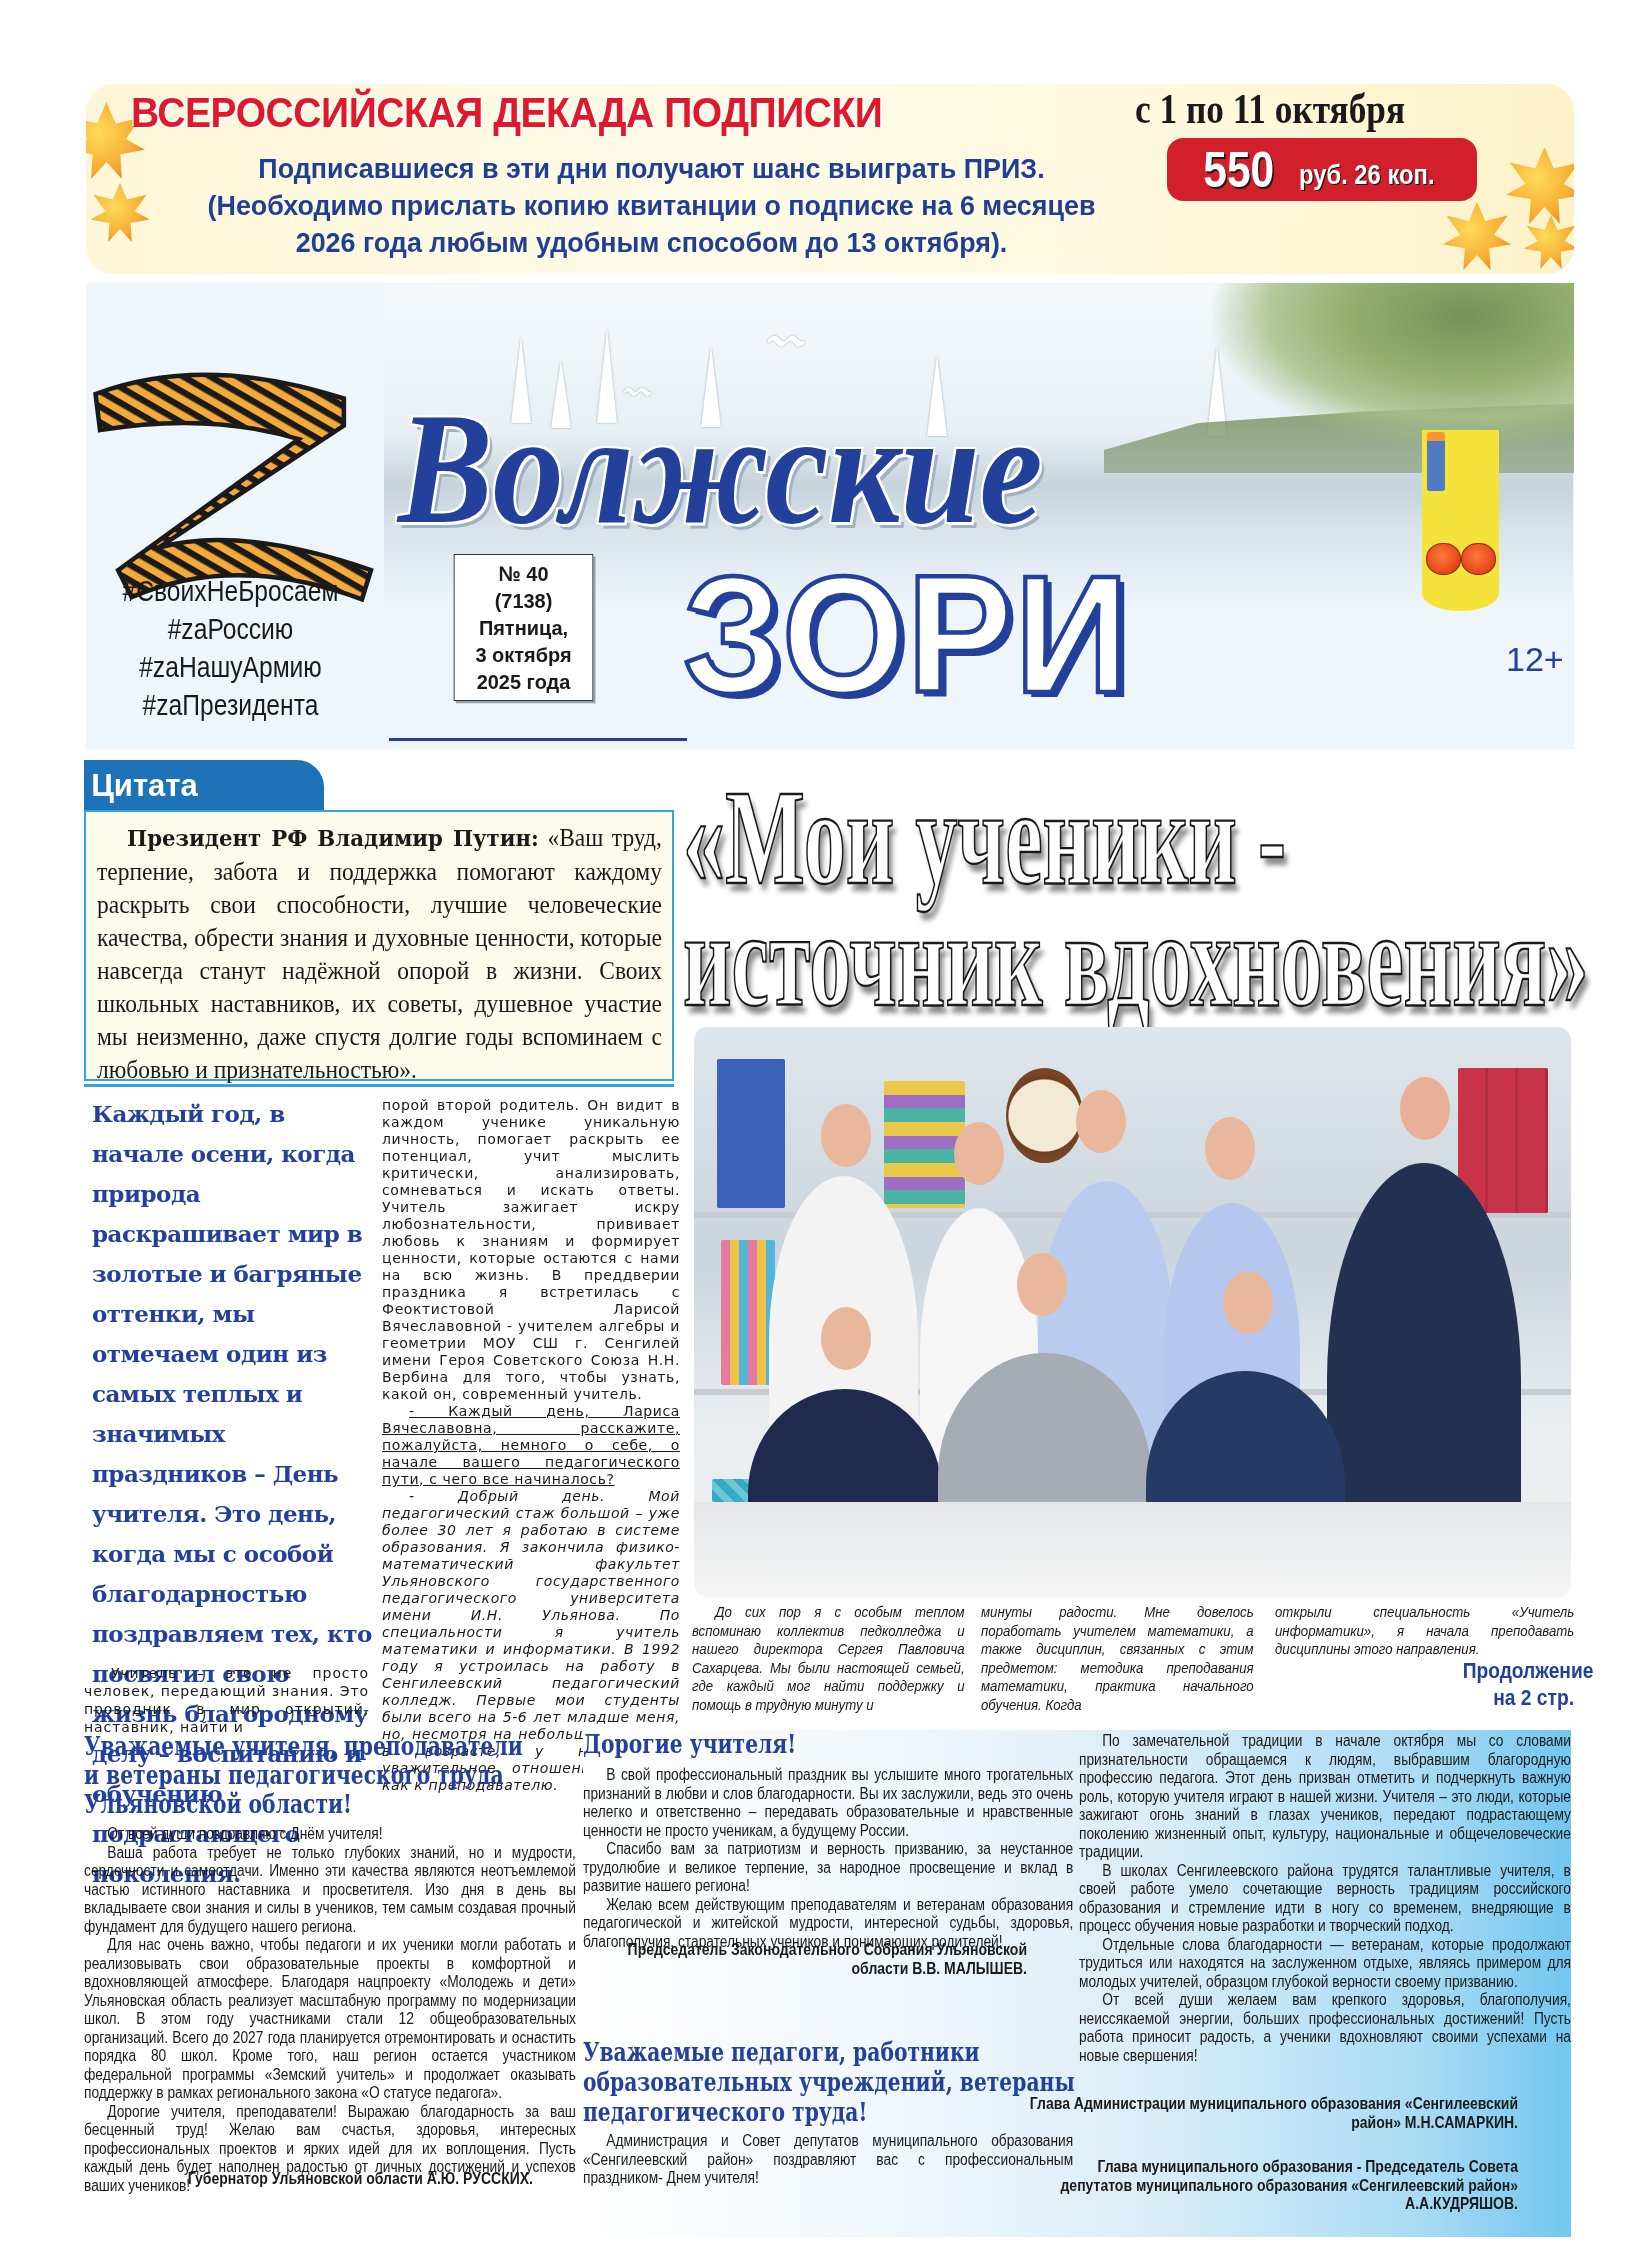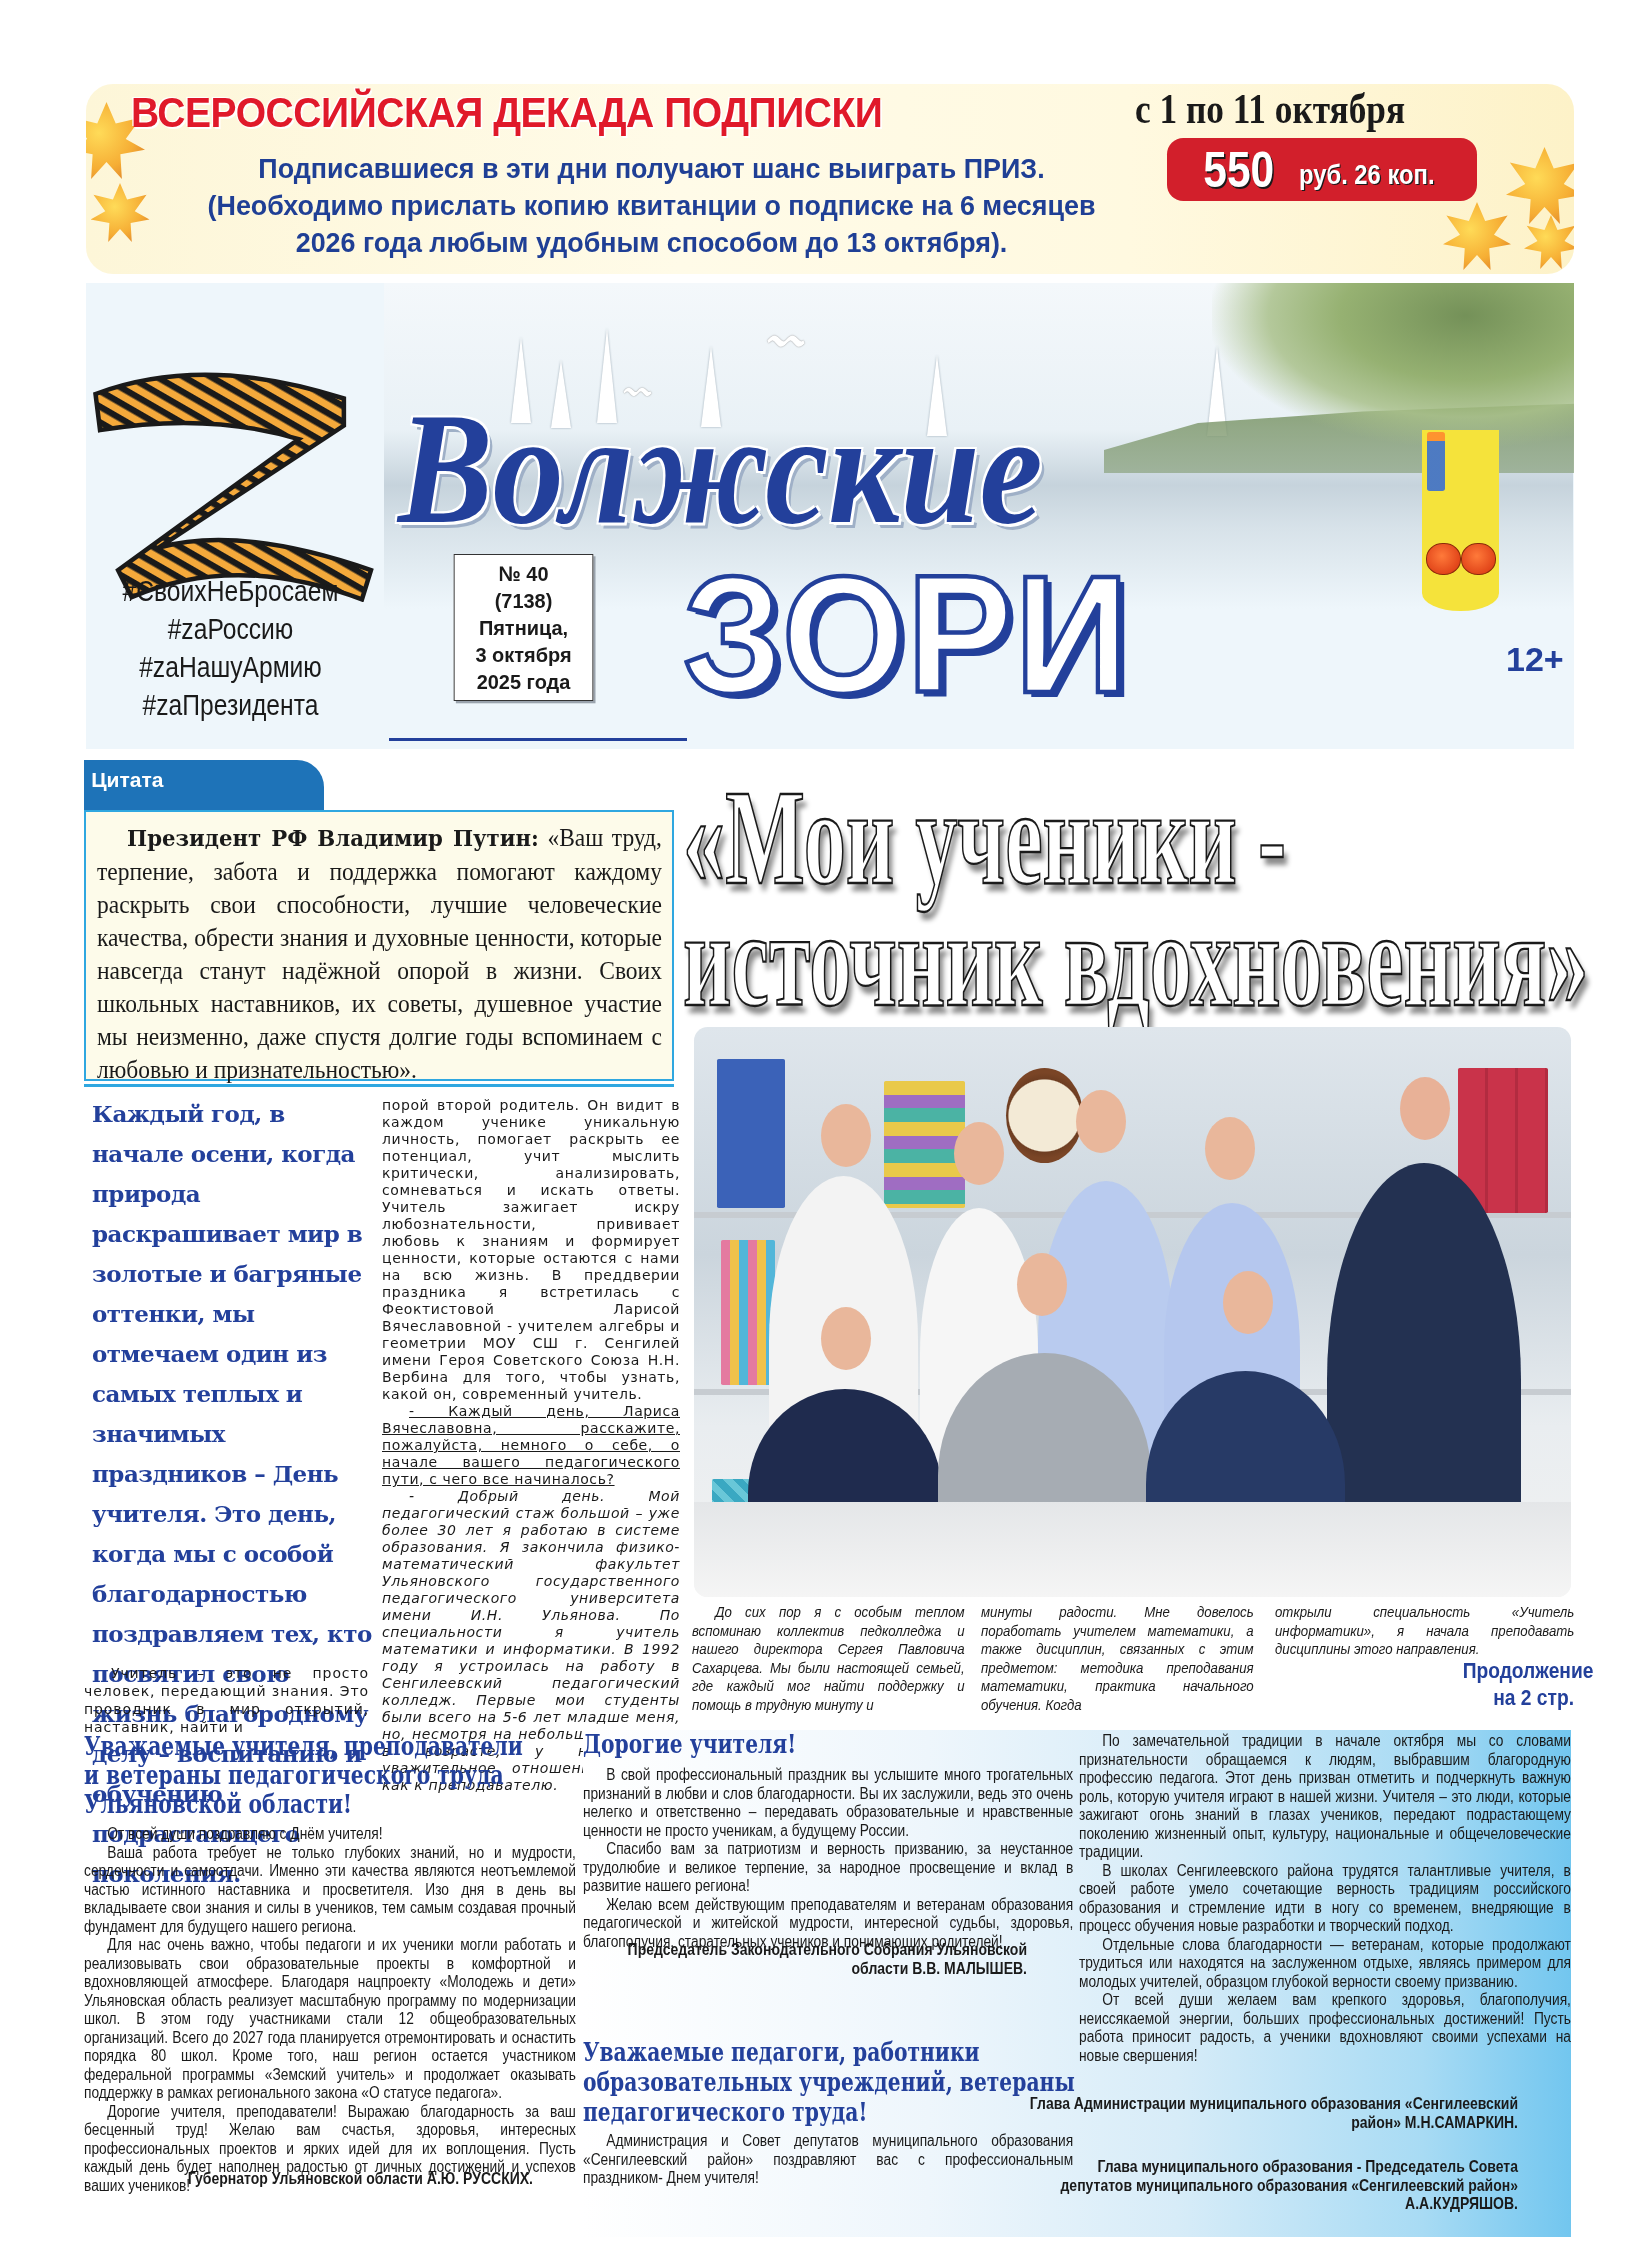--- a/index.html
+++ b/index.html
@@ -36,28 +36,28 @@
     color: #23409b; transform: scaleX(0.9); transform-origin: left; white-space: nowrap;
     text-shadow: 2.7px 2.7px 0 #ffffff, -2.3px -2.3px 0 #ffffff, 2.3px -2.3px 0 #ffffff, -2.3px 2.3px 0 #ffffff, 5.4px 6.3px 0 #9fb0c7; }
   #title-zori { left: 597px; top: 265px; font-family: "Liberation Sans", sans-serif; font-weight: 700; font-size: 167px; line-height: 172px;
     color: #ffffff; -webkit-text-stroke: 4.5px #23409b; letter-spacing: 1.8px; transform: scaleX(0.95); transform-origin: left; white-space: nowrap; text-shadow: 6.3px 5.4px 0 #23409b; }
   #coat { left: 1336px; top: 147px; width: 77px; height: 181px; background: #f5e33b; border-radius: 0 0 38px 38px / 0 0 18px 18px; }
   .pumpkin { position: absolute; width: 35px; height: 32px; border-radius: 48%; background: radial-gradient(circle at 45% 40%, #ff7a3a, #e2461a 70%, #b8330f); border: 0.9px solid #8a2a0a; }
   #tower { left: 1341px; top: 149px; width: 18px; height: 59px; background: linear-gradient(180deg, #ff8a2e 0 15%, #3b6fd1 15% 100%); border-radius: 2.7px; opacity: .9; }
   #hashtags { left: 9px; top: 289px; width: 271px; text-align: center; font-family: "Liberation Sans", sans-serif; font-size: 29px; line-height: 38px; color: #1a1a1a; transform: scaleX(0.85); transform-origin: center; }
   #issue-box { left: 364px; top: 271px; width: 147px; height: 147px; background: #ffffff; border: 1.4px solid #333; box-shadow: 2.3px 2.3px 0 #9aa3ad;
     text-align: center; font-weight: 700; font-size: 21px; line-height: 27px; padding-top: 4.5px; transform: scaleX(0.95); }
-  #age-mark { left: 1420px; top: 357px; font-weight: 700; font-size: 34px; color: #23409b; }
+  #age-mark { left: 1420px; top: 357px; font-weight: 400; font-size: 34px; color: #23409b; }
   #mast-underline { left: 303px; top: 455px; width: 298px; height: 2.7px; background: #23409b; }
   #mast-tagline { left: 606px; top: 432px; width: 882px; height: 34px; background: #6d72b3; color: #ffffff; display: flex; align-items: center; justify-content: center;
     font-weight: 700; font-size: 23.5px; letter-spacing: 0.5px; text-shadow: 0.9px 0.9px 0 #2a2a4a; white-space: nowrap; }
 
   
   #quote-tab { left: 84px; top: 760px; width: 240px; height: 50px; background: #1e73b8; border-radius: 0 27px 0 0; color: #ffffff;
-    font-family: "Liberation Sans", sans-serif; font-weight: 700; font-size: 21px; padding: 8.1px 0 0 7.2px; transform-origin: left; }
+    font-family: "Liberation Sans", sans-serif; font-weight: 700; font-size: 31px; padding: 8.1px 0 0 7.2px; transform-origin: left; }
   #quote-box { left: 84px; top: 810px; width: 590px; height: 271px; background: #fdfbea; border: 2.7px solid #2fa7e0; padding: 9px 11px 0 11px; }
   #quote-text { font-family: "Liberation Serif", serif; font-size: 25px; line-height: 33px; text-align: justify; color: #1a1a1a; transform: scaleX(0.94); transform-origin: left; width: 601px; }
   #quote-text b { font-family: "DejaVu Serif", serif; font-weight: 700; font-size: 22.6px; }
   #quote-indent { display: inline-block; width: 32px; }
   #col-rule { left: 84px; top: 1084px; width: 590px; height: 2.7px; background: #2fa7e0; }
 
   
   .headline { font-family: "Liberation Serif", serif; font-weight: 700; color: #ffffff; -webkit-text-stroke: 2.3px #1a1a1a; white-space: nowrap;
     text-shadow: 6.3px 8.1px 6.3px rgba(0,0,0,.45); transform: scaleX(0.62); transform-origin: left; }
   #headline-1 { left: 683px; top: 769px; font-size: 136px; line-height: 136px; }

